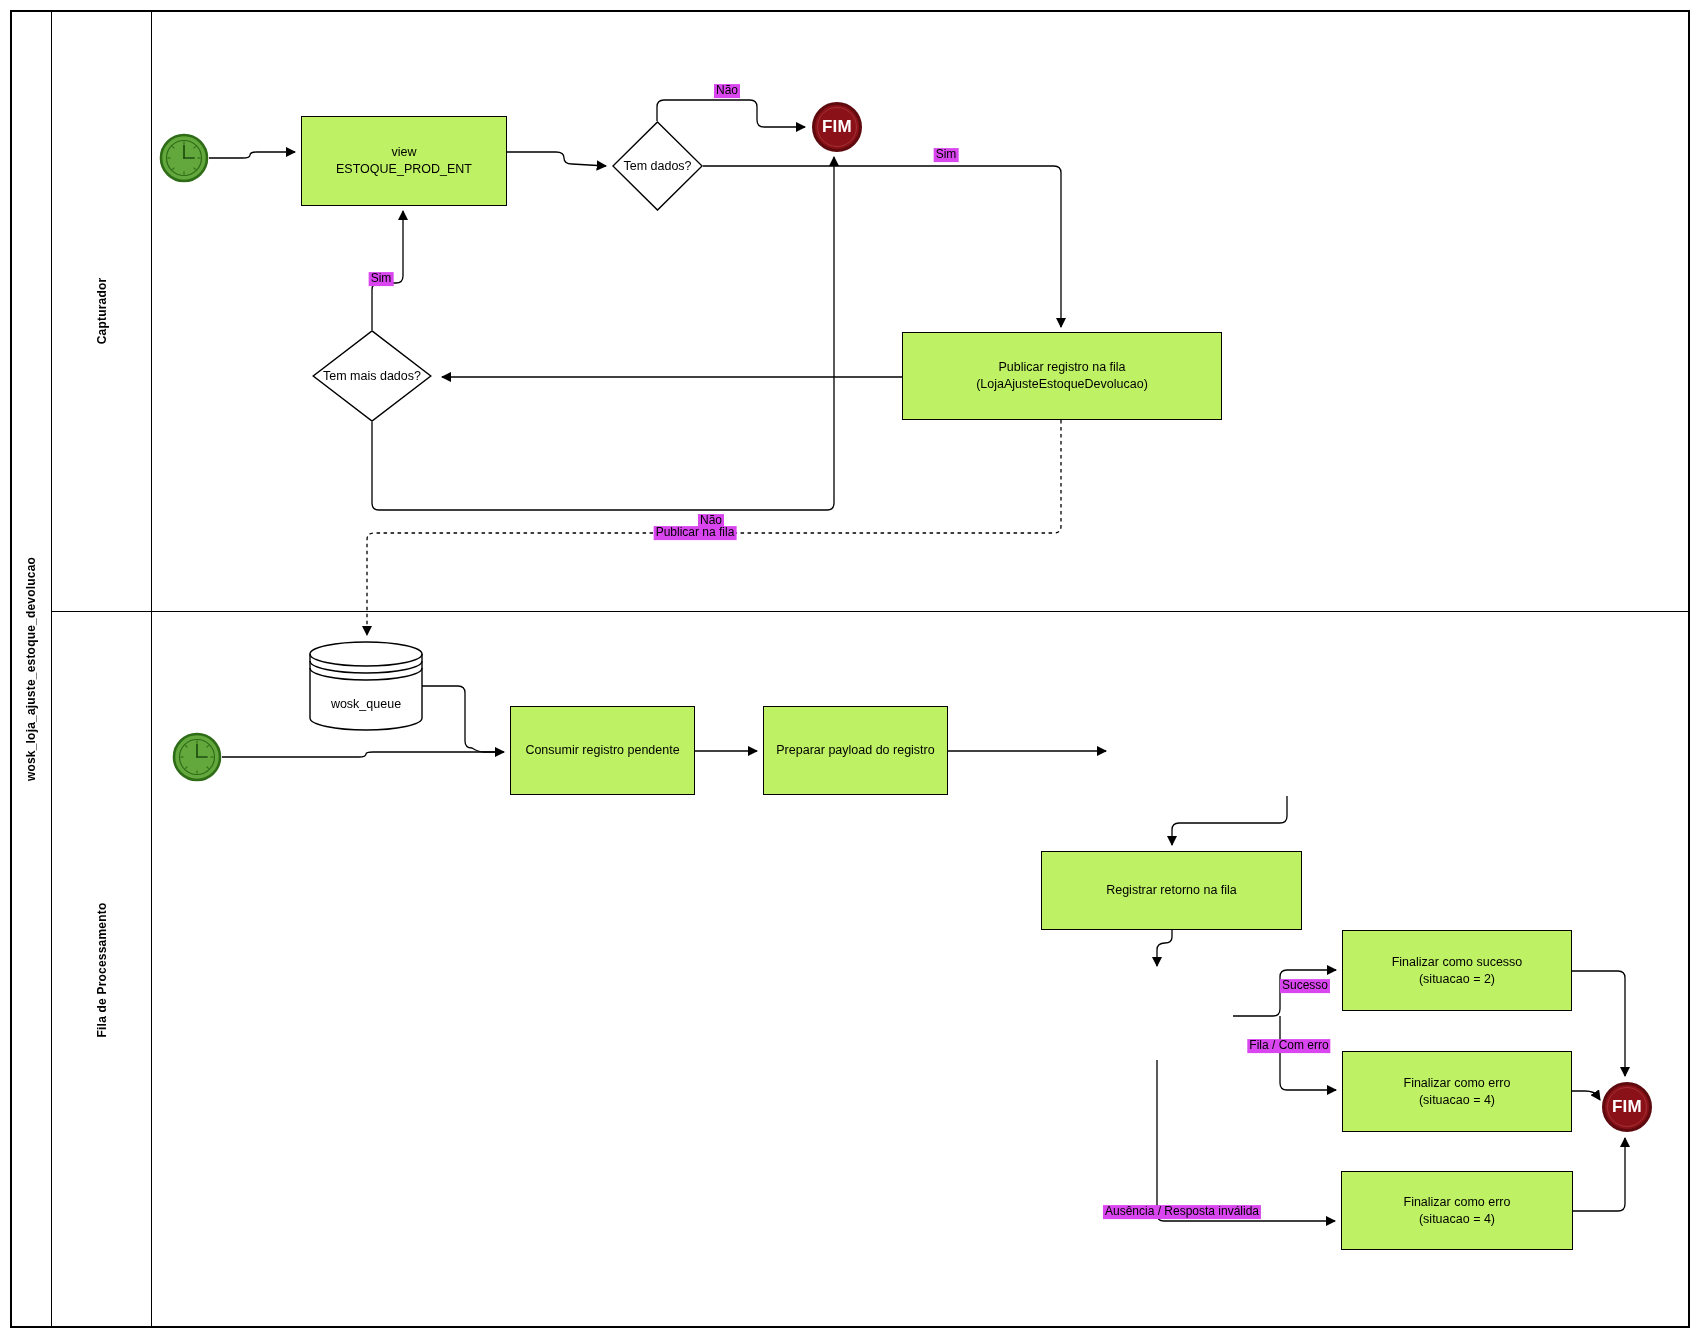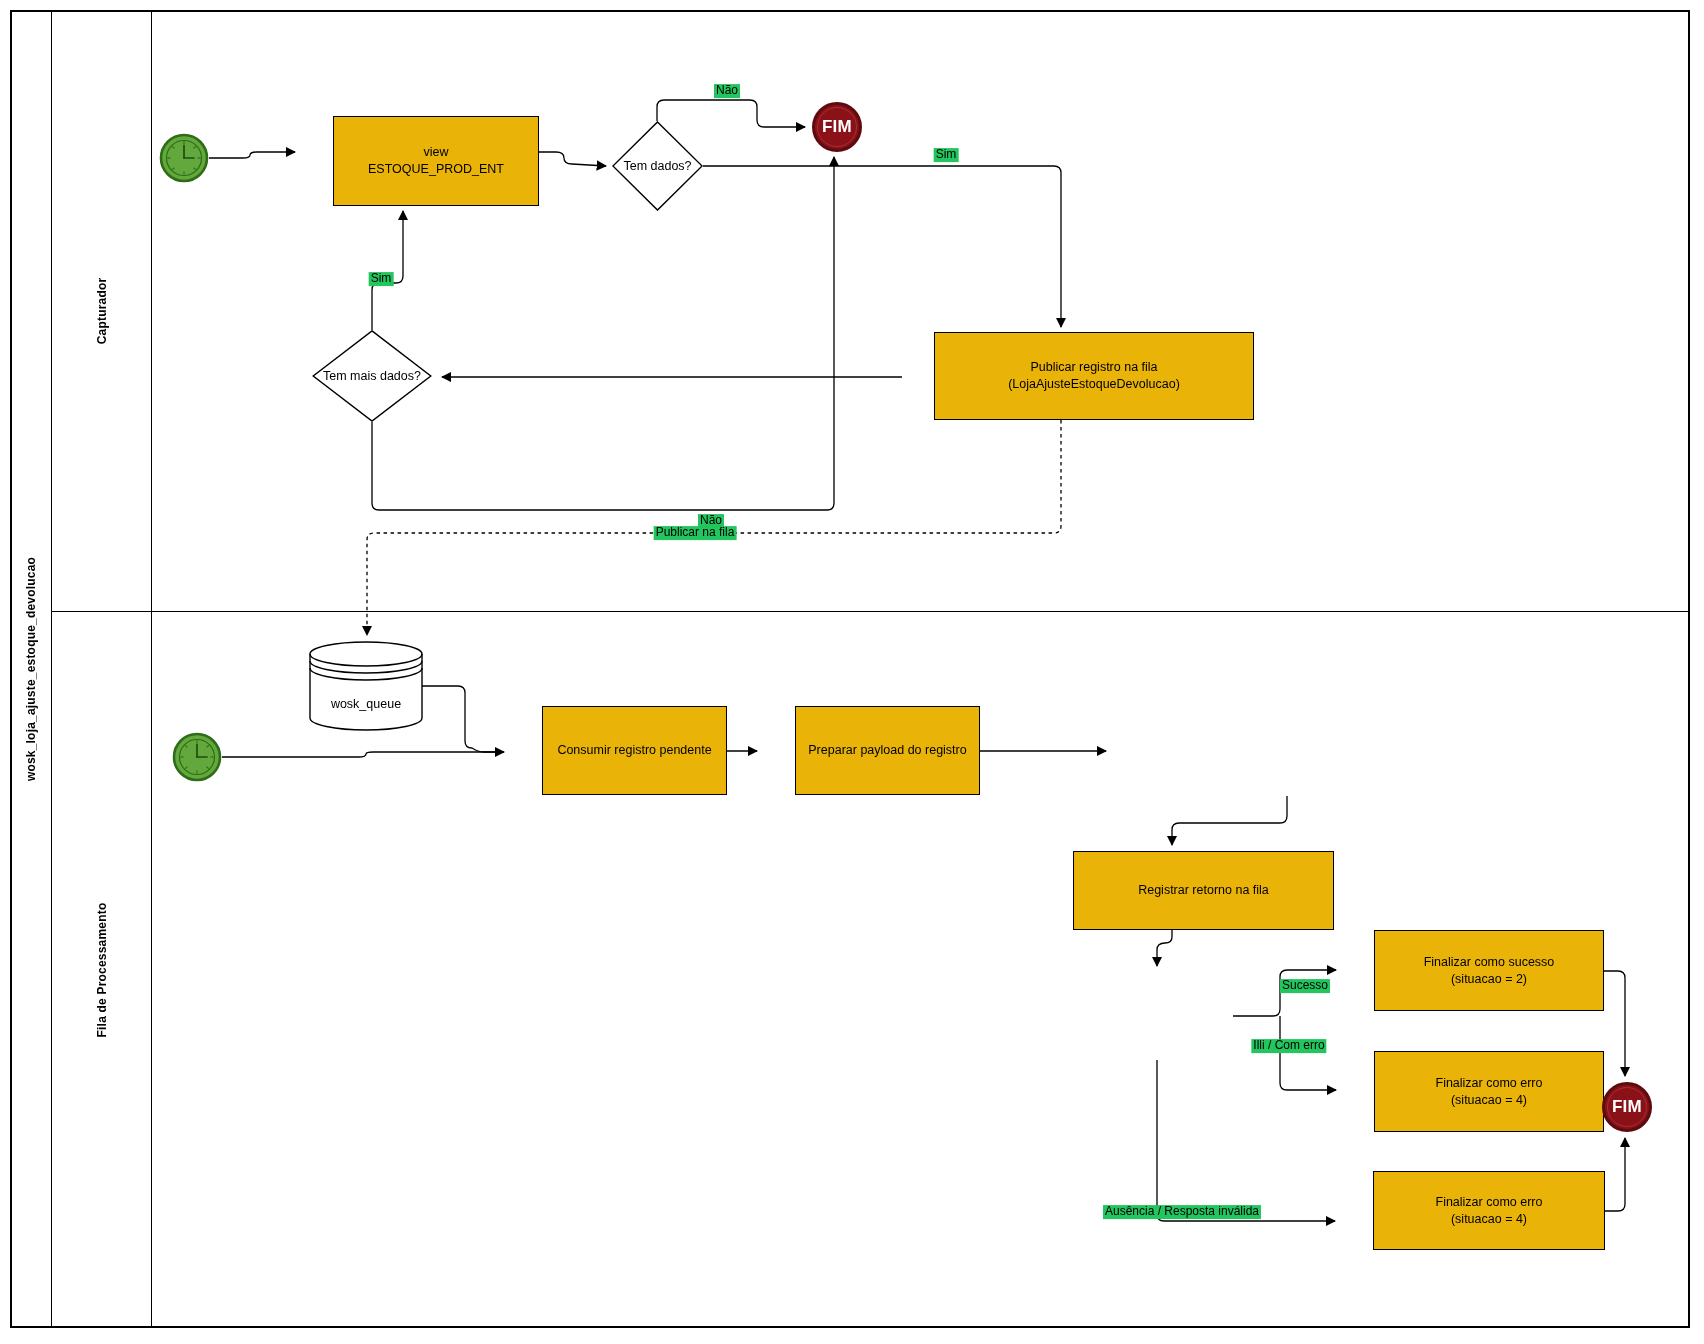--- a/index.html
+++ b/index.html
@@ -10,28 +10,28 @@
   .abs{position:absolute;}
   
   .pool-border{left:10px;top:10px;width:1680px;height:1318px;border:2px solid #000;box-sizing:border-box;}
   .pool-title-cell{left:10px;top:10px;width:42px;height:1318px;border-right:1.4px solid #000;box-sizing:border-box;}
   .lane-label-col{left:52px;top:10px;width:100px;height:1318px;border-right:1.4px solid #000;box-sizing:border-box;}
   .lane-divider{left:52px;top:611px;width:1638px;height:1.4px;background:#000;}
   .vlabel{position:absolute;left:50%;top:50%;transform:translate(-50%,-50%) rotate(-90deg);
           white-space:nowrap;font-weight:bold;font-size:12px;letter-spacing:.2px;}
   .lane-cell{position:absolute;left:0;width:100px;}
   
-  .task{border:1.4px solid #000;background:#eab308;box-sizing:border-box;
+  .task{border:1.4px solid #000;background:#bef264;box-sizing:border-box;
         display:flex;flex-direction:column;align-items:center;justify-content:center;
-        font-size:12.5px;line-height:1.35;padding:2px 6px;margin-left:32px;}
+        font-size:12.5px;line-height:1.35;padding:2px 6px;}
   .task span{display:block;}
   .shape-label{position:absolute;left:0;top:0;width:100%;height:100%;
         display:flex;align-items:center;justify-content:center;text-align:center;
         font-size:12.5px;line-height:1.3;pointer-events:none;}
-  .edge-label{position:absolute;transform:translate(-50%,-50%);background:#22c55e;
+  .edge-label{position:absolute;transform:translate(-50%,-50%);background:#d946ef;
         padding:0 2px;font-size:12px;white-space:nowrap;line-height:1.15;}
   .fim-label{position:absolute;left:0;top:0;width:100%;height:100%;
         display:flex;align-items:center;justify-content:center;
         color:#fff;font-weight:bold;font-size:17px;letter-spacing:.3px;}
   svg{display:block;}
 </style>
 </head>
 <body>
 
 <div id="canvas">
@@ -196,16 +196,16 @@
     </svg>
     <span class="fim-label">FIM</span>
   </div>
 
   <span class="edge-label" style="left:727px;top:91px;">Não</span>
   <span class="edge-label" style="left:946px;top:155px;">Sim</span>
   <span class="edge-label" style="left:381px;top:279px;">Sim</span>
   <span class="edge-label" style="left:711px;top:521px;">Não</span>
   <span class="edge-label" style="left:695px;top:533px;">Publicar na fila</span>
   <span class="edge-label" style="left:1281px;top:986px;margin-left:24px;">Sucesso</span>
-  <span class="edge-label" style="left:1289px;top:1046px;">Illi / Com erro</span>
+  <span class="edge-label" style="left:1289px;top:1046px;">Fila / Com erro</span>
   <span class="edge-label" style="left:1182px;top:1212px;">Ausência / Resposta inválida</span>
 
 </div>
 
 </body></html>

